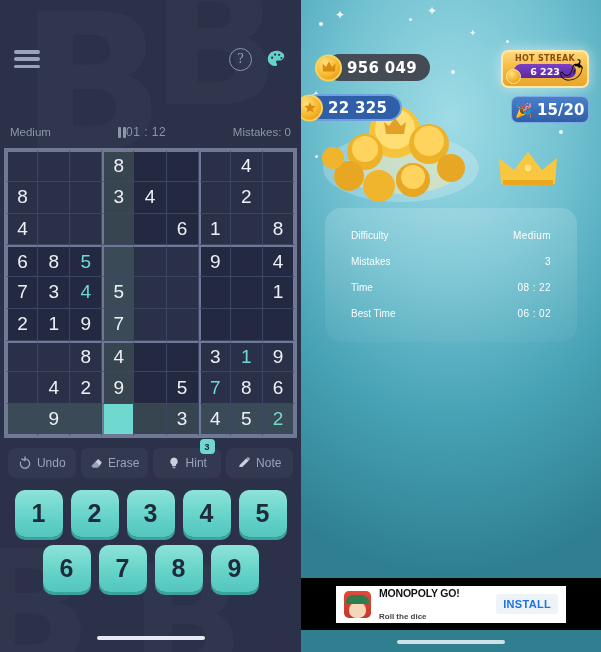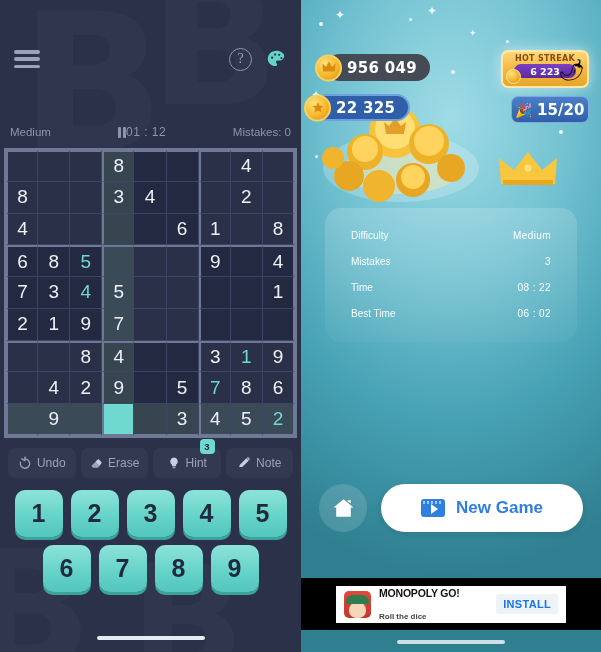--- a/index.html
+++ b/index.html
@@ -502,21 +502,21 @@
 
     <div class="coin-pill" style="left:25px; top:54px; background:#444b55;">
       <span class="coin">
         <svg viewBox="0 0 14 14">
             <path d="M1 11 L0.5 3 L4 6.5 L7 1 L10 6.5 L13.5 3 L13 11 Z" fill="#d98b10"></path>
           </svg>
       </span>
       <span>956 049</span>
     </div>
 
-    <div class="coin-pill" style="left:12px; top:94px; background:#2f5fa8; border:2px solid #6fa0e0;">
+    <div class="coin-pill" style="left:4px; top:94px; background:#2f5fa8; border:2px solid #6fa0e0;">
       <span class="coin">
         <svg viewBox="0 0 14 14">
             <path d="M7 1.5 L8.6 5.3 L12.6 5.6 L9.5 8.2 L10.5 12 L7 9.9 L3.5 12 L4.5 8.2 L1.4 5.6 L5.4 5.3 Z" fill="#d98b10"></path>
           </svg>
       </span>
       <span>22 325</span>
     </div>
 
     <div class="streak-badge">
       <div class="st-title">HOT STREAK</div>
@@ -542,34 +542,20 @@
         <div class="stat-row">
           <div class="stat-label">Time</div>
           <div class="stat-value">08 : 22</div>
         </div>
         <div class="stat-row">
           <div class="stat-label">Best Time</div>
           <div class="stat-value">06 : 02</div>
         </div>
       </div>
 
-    <div class="bottom-actions">
-      <div class="home-btn">
-        <svg viewBox="0 0 24 24" width="25" height="25">
-          <path d="M12 3 L2.5 11 L5 11 L5 20 L19 20 L19 11 L21.5 11 Z" fill="#fff"></path>
-          <path d="M16 4 L19 4 L19 7 L16 5.6 Z" fill="#fff"></path>
-        </svg>
-      </div>
-      <div class="newgame-btn">
-        <span class="ad-ico">
-            <i></i>
-          </span>
-        <span>New Game</span>
-      </div>
-    </div>
 
     <div class="ad-strip">
       <div class="ad-banner">
         <div class="ad-logo"></div>
         <div class="ad-text">
           <div class="ad-title">MONOPOLY GO!</div>
           <div class="ad-sub">Roll the dice</div>
         </div>
         <div class="ad-cta">INSTALL</div>
       </div>

